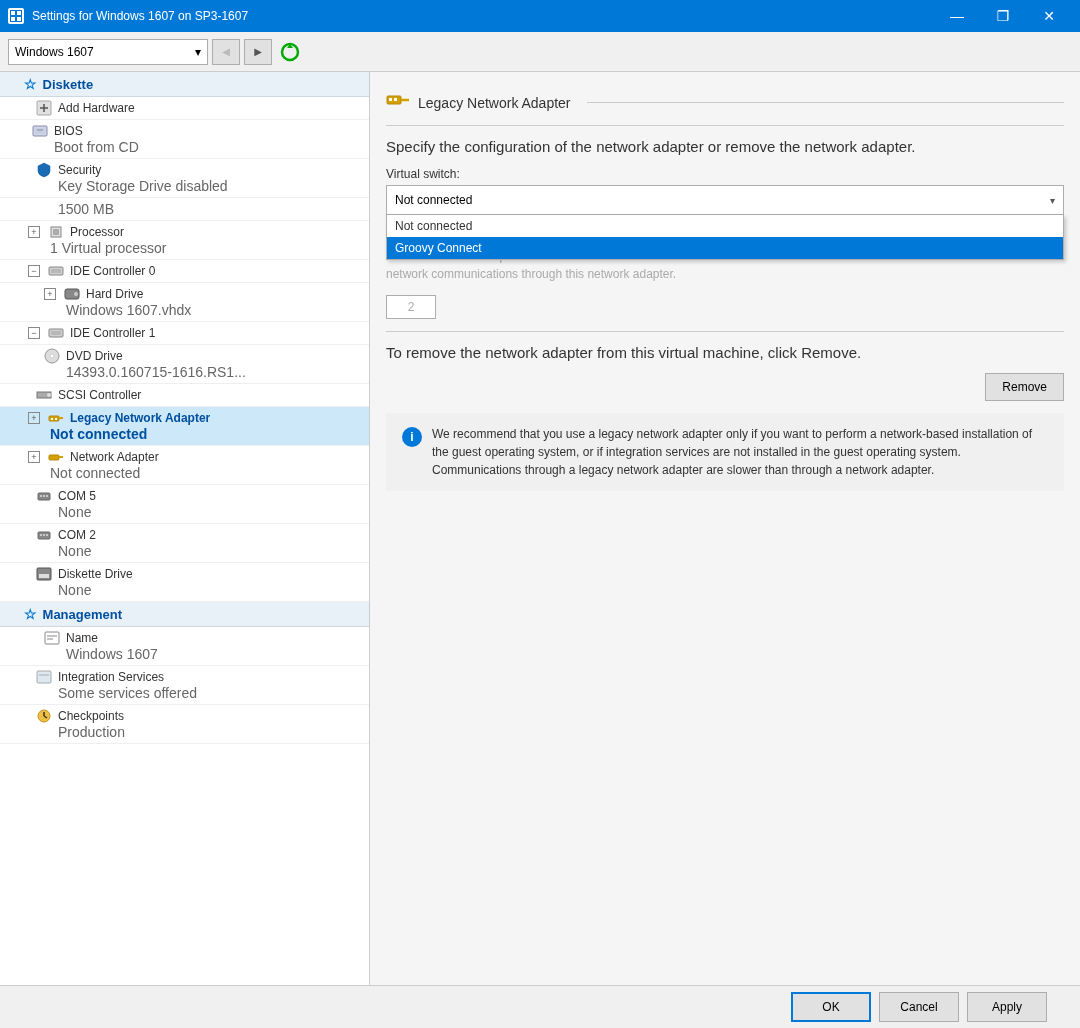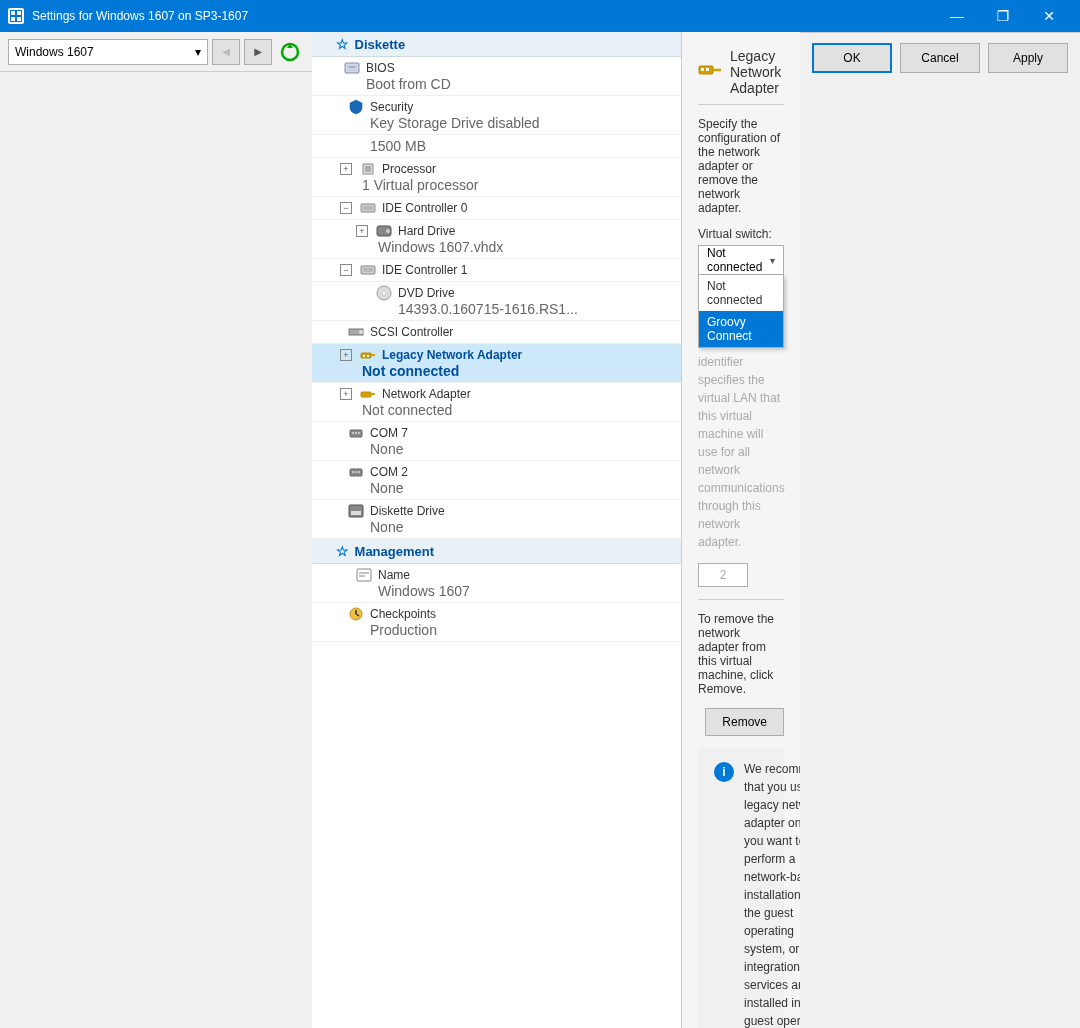--- a/index.html
+++ b/index.html
@@ -19,21 +19,21 @@
     .title-bar-title { flex: 1; font-size: 12px; }
     .title-bar-controls { display: flex; gap: 0; }
     .title-bar-btn {
       width: 46px; height: 32px; background: transparent; border: none; color: white;
       font-size: 14px; cursor: pointer; display: flex; align-items: center; justify-content: center;
     }
 
     
     .main-container {
       display: flex;
-      flex-direction: row;
+      flex-direction: column;
       height: calc(1028px - 32px);
       background: #f0f0f0;
     }
 
     
     .toolbar {
       height: 40px;
       background: #f0f0f0;
       border-bottom: 1px solid #ccc;
       display: flex;
@@ -133,21 +133,21 @@
       display: flex;
       align-items: center;
       gap: 8px;
       margin-bottom: 12px;
       border-bottom: 1px solid #ccc;
       padding-bottom: 8px;
     }
     .panel-header-icon { font-size: 18px; }
     .panel-header-title { font-size: 14px; font-weight: normal; color: #333; }
 
-    .panel-description { font-size: 12px; color: #333; margin-bottom: 12px; }
+    .panel-description { font-size: 15px; color: #333; margin-bottom: 12px; }
 
     .form-label { font-size: 12px; color: #333; margin-bottom: 4px; }
 
     .dropdown-container { position: relative; margin-bottom: 4px; }
     .dropdown-select {
       width: 100%; height: 30px; border: 1px solid #adadad; background: white;
       padding: 4px 8px; font-size: 12px; display: flex; align-items: center; justify-content: space-between;
       cursor: pointer; position: relative;
     }
     .dropdown-arrow { font-size: 10px; color: #555; }
@@ -215,27 +215,27 @@
       line-height: 1.5;
     }
     .info-icon {
       width: 20px; height: 20px; border-radius: 50%; background: #0078d7;
       color: white; display: flex; align-items: center; justify-content: center;
       font-size: 12px; font-weight: bold; flex-shrink: 0; margin-top: 2px;
     }
 
     
     .bottom-bar {
-      height: 50px;
+      height: 43px;
       background: #f0f0f0;
       border-top: 1px solid #ccc;
       display: flex;
       align-items: center;
       justify-content: flex-end;
-      padding: 0 12px;
+      padding: 0 33px;
       gap: 8px;
     }
     .bottom-btn {
       padding: 6px 20px; background: #e1e1e1; border: 1px solid #adadad;
       font-size: 12px; cursor: pointer; min-width: 80px; height: 30px;
     }
     .bottom-btn.ok-btn { background: #e1e1e1; border: 2px solid #0078d7; }
     .bottom-btn.apply-btn { background: #e1e1e1; }
   </style>
 </head>
@@ -278,20 +278,32 @@
 
   <div class="content-area">
 
     <div class="sidebar">
 
       <div class="sidebar-section-header">
         <span class="section-header-icon">☆</span>
         <span>Diskette</span>
       </div>
 
+      <div class="sidebar-item" style="padding-left:36px;">
+        <div class="sidebar-item-row">
+          <span class="item-icon">
+            <svg width="16" height="16" viewBox="0 0 16 16">
+                <rect x="1" y="1" width="14" height="14" rx="1" fill="#e0e0e0" stroke="#aaa" stroke-width="1"></rect>
+                <line x1="8" y1="4" x2="8" y2="12" stroke="#555" stroke-width="1.5"></line>
+                <line x1="4" y1="8" x2="12" y2="8" stroke="#555" stroke-width="1.5"></line>
+              </svg>
+          </span>
+          <span class="item-label">Add Hardware</span>
+        </div>
+      </div>
 
       <div class="sidebar-item" style="">
         <div class="sidebar-item-row">
           <span class="item-icon">
             <svg width="16" height="16" viewBox="0 0 16 16">
                 <rect x="1" y="3" width="14" height="10" rx="1" fill="#d0d8e8" stroke="#88a"></rect>
                 <rect x="3" y="5" width="10" height="6" fill="#c8d0e0"></rect>
                 <line x1="5" y1="7" x2="11" y2="7" stroke="#88a" stroke-width="1"></line>
               </svg>
           </span>
@@ -363,21 +375,21 @@
           <span class="item-icon">
             <svg width="16" height="16" viewBox="0 0 16 16">
                 <rect x="1" y="4" width="14" height="8" rx="1" fill="#d0d0d0" stroke="#888"></rect>
                 <rect x="3" y="6" width="10" height="4" fill="#b8b8b8"></rect>
               </svg>
           </span>
           <span class="item-label">IDE Controller 1</span>
         </div>
       </div>
 
-      <div class="sidebar-item" style="padding-left:64px;">
+      <div class="sidebar-item" style="padding-left:44px;">
         <div class="sidebar-item-row">
           <span class="item-icon">
             <svg width="16" height="16" viewBox="0 0 16 16">
                 <circle cx="8" cy="8" r="7" fill="#ddd" stroke="#999"></circle>
                 <circle cx="8" cy="8" r="2" fill="#fff" stroke="#ccc"></circle>
               </svg>
           </span>
           <span class="item-label">DVD Drive</span>
         </div>
         <div class="item-sub">14393.0.160715-1616.RS1...</div>
@@ -428,21 +440,21 @@
       <div class="sidebar-item" style="padding-left:36px;">
         <div class="sidebar-item-row">
           <span class="item-icon">
             <svg width="16" height="16" viewBox="0 0 16 16">
                 <rect x="2" y="5" width="12" height="7" rx="1" fill="#888" stroke="#666"></rect>
                 <circle cx="5" cy="8" r="1" fill="#ddd"></circle>
                 <circle cx="8" cy="8" r="1" fill="#ddd"></circle>
                 <circle cx="11" cy="8" r="1" fill="#ddd"></circle>
               </svg>
           </span>
-          <span class="item-label">COM 7</span>
+          <span class="item-label">COM 5</span>
         </div>
         <div class="item-sub">None</div>
       </div>
 
       <div class="sidebar-item" style="padding-left:36px;">
         <div class="sidebar-item-row">
           <span class="item-icon">
             <svg width="16" height="16" viewBox="0 0 16 16">
                 <rect x="2" y="5" width="12" height="7" rx="1" fill="#888" stroke="#666"></rect>
                 <circle cx="5" cy="8" r="1" fill="#ddd"></circle>
@@ -480,20 +492,32 @@
                 <rect x="1" y="2" width="14" height="12" rx="1" fill="none" stroke="#888"></rect>
                 <line x1="3" y1="6" x2="13" y2="6" stroke="#888" stroke-width="1"></line>
                 <line x1="3" y1="9" x2="9" y2="9" stroke="#888" stroke-width="1"></line>
               </svg>
           </span>
           <span class="item-label">Name</span>
         </div>
         <div class="item-sub">Windows 1607</div>
       </div>
 
+      <div class="sidebar-item" style="padding-left:36px;">
+        <div class="sidebar-item-row">
+          <span class="item-icon">
+            <svg width="16" height="16" viewBox="0 0 16 16">
+                <rect x="1" y="2" width="14" height="12" rx="1" fill="#dde8f0" stroke="#aaa"></rect>
+                <line x1="3" y1="6" x2="13" y2="6" stroke="#aaa" stroke-width="1"></line>
+              </svg>
+          </span>
+          <span class="item-label">Integration Services</span>
+        </div>
+        <div class="item-sub">Some services offered</div>
+      </div>
 
       <div class="sidebar-item" style="padding-left:36px;">
         <div class="sidebar-item-row">
           <span class="item-icon">
             <svg width="16" height="16" viewBox="0 0 16 16">
                 <circle cx="8" cy="8" r="6" fill="#f0c040" stroke="#c09020"></circle>
                 <line x1="8" y1="4" x2="8" y2="8" stroke="#333" stroke-width="1.5"></line>
                 <line x1="8" y1="8" x2="11" y2="10" stroke="#333" stroke-width="1.5"></line>
               </svg>
           </span>

